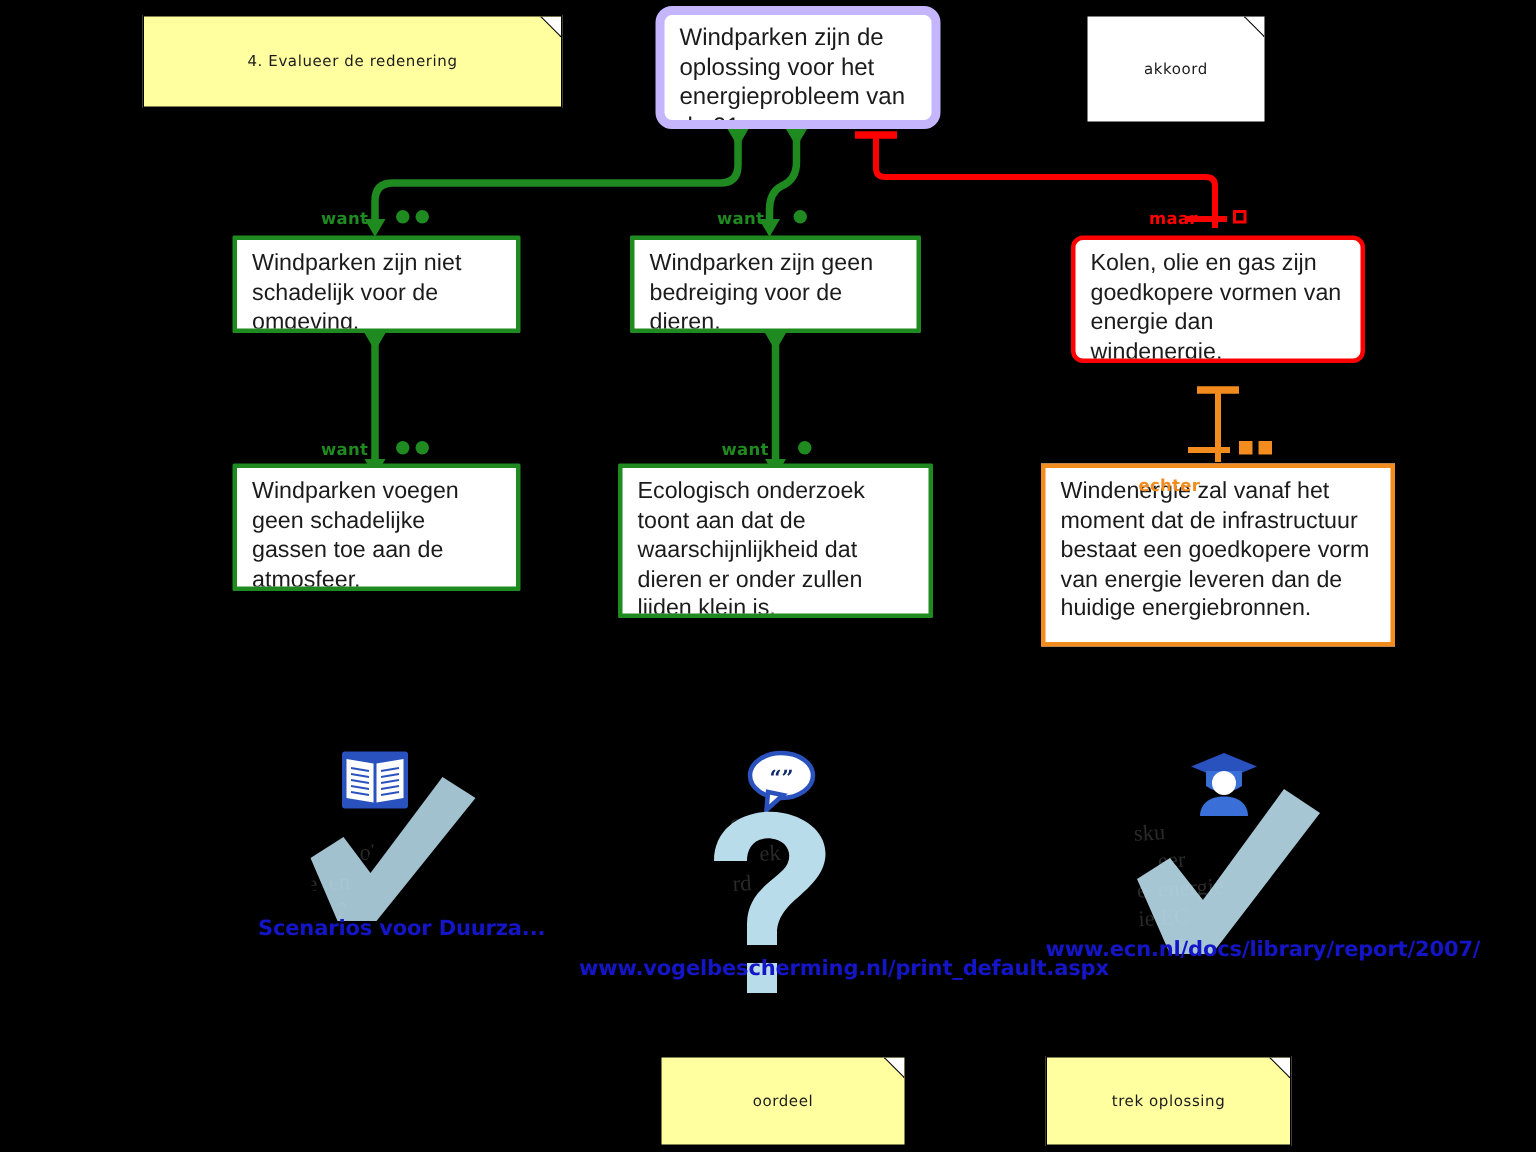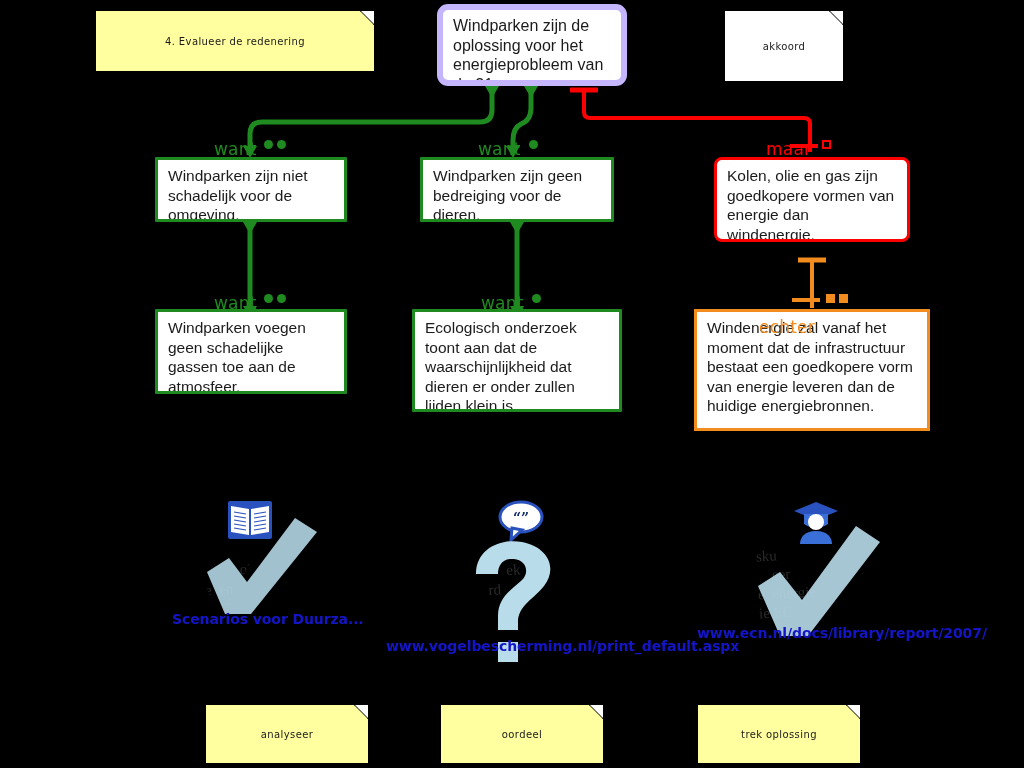--- a/index.html
+++ b/index.html
@@ -70,22 +70,22 @@
   .claim.plainwhite {
     border: 6px solid #c4b5fd;
     border-radius: 11px;
     font-size: 16px;
   }
 
   
   .conn-label {
     position: absolute;
     font-family: "DejaVu Sans", sans-serif;
-    font-weight: normal;
-    font-size: 17px;
+    font-weight: bold;
+    font-size: 11px;
     letter-spacing: .2px;
     white-space: nowrap;
   }
   .conn-label.green  { color: #1f8a1f; }
   .conn-label.red    { color: #ff0000; }
   .conn-label.orange { color: #f28c1e; margin-top: 24px; }
 
   .markers { position: absolute; display: flex; gap: 4px; align-items: center; }
   .dot { width: 9px; height: 9px; border-radius: 50%; background: #1f8a1f; }
   .sq-hollow { width: 9px; height: 9px; border: 2px solid #ff0000; background: transparent; }
@@ -294,26 +294,20 @@
     eer
 e  energie
 ie EC
      or</div>
     <svg class="check-mark" width="160" height="125" viewBox="0 0 160 125" style="left:28px; top:18px;">
       <path d="M 30 68 L 52 54 L 74 82 L 128 8 L 152 24 L 80 118 L 52 118 Z" fill="#b8dcea" opacity="0.9"></path>
     </svg>
     <div class="res-link" style="left:-3px; top:125px;">www.ecn.nl/docs/library/report/2007/</div>
   </div>
 
-  <div class="note" style="left:205px; top:704px; width:164px; height:60px;">
-    <span class="fold">
-        <span class="fold-in"></span>
-      </span>
-    <span>analyseer</span>
-  </div>
 
   <div class="note" style="left:440px; top:704px; width:164px; height:60px;">
     <span class="fold">
         <span class="fold-in"></span>
       </span>
     <span>oordeel</span>
   </div>
 
   <div class="note" style="left:697px; top:704px; width:164px; height:60px;">
     <span class="fold">

